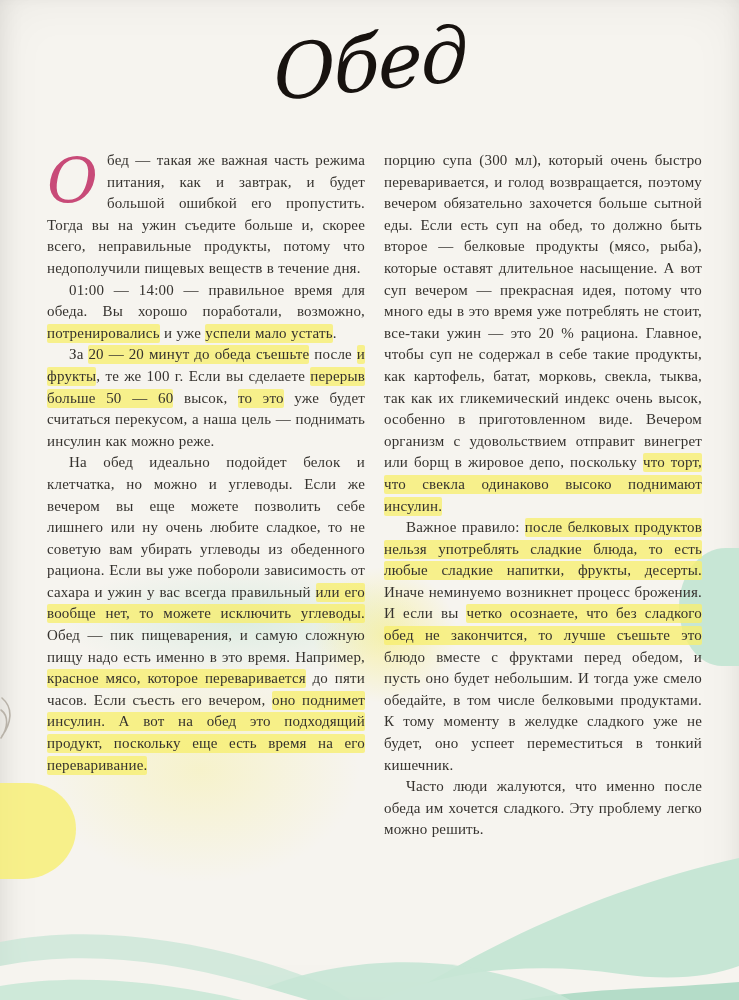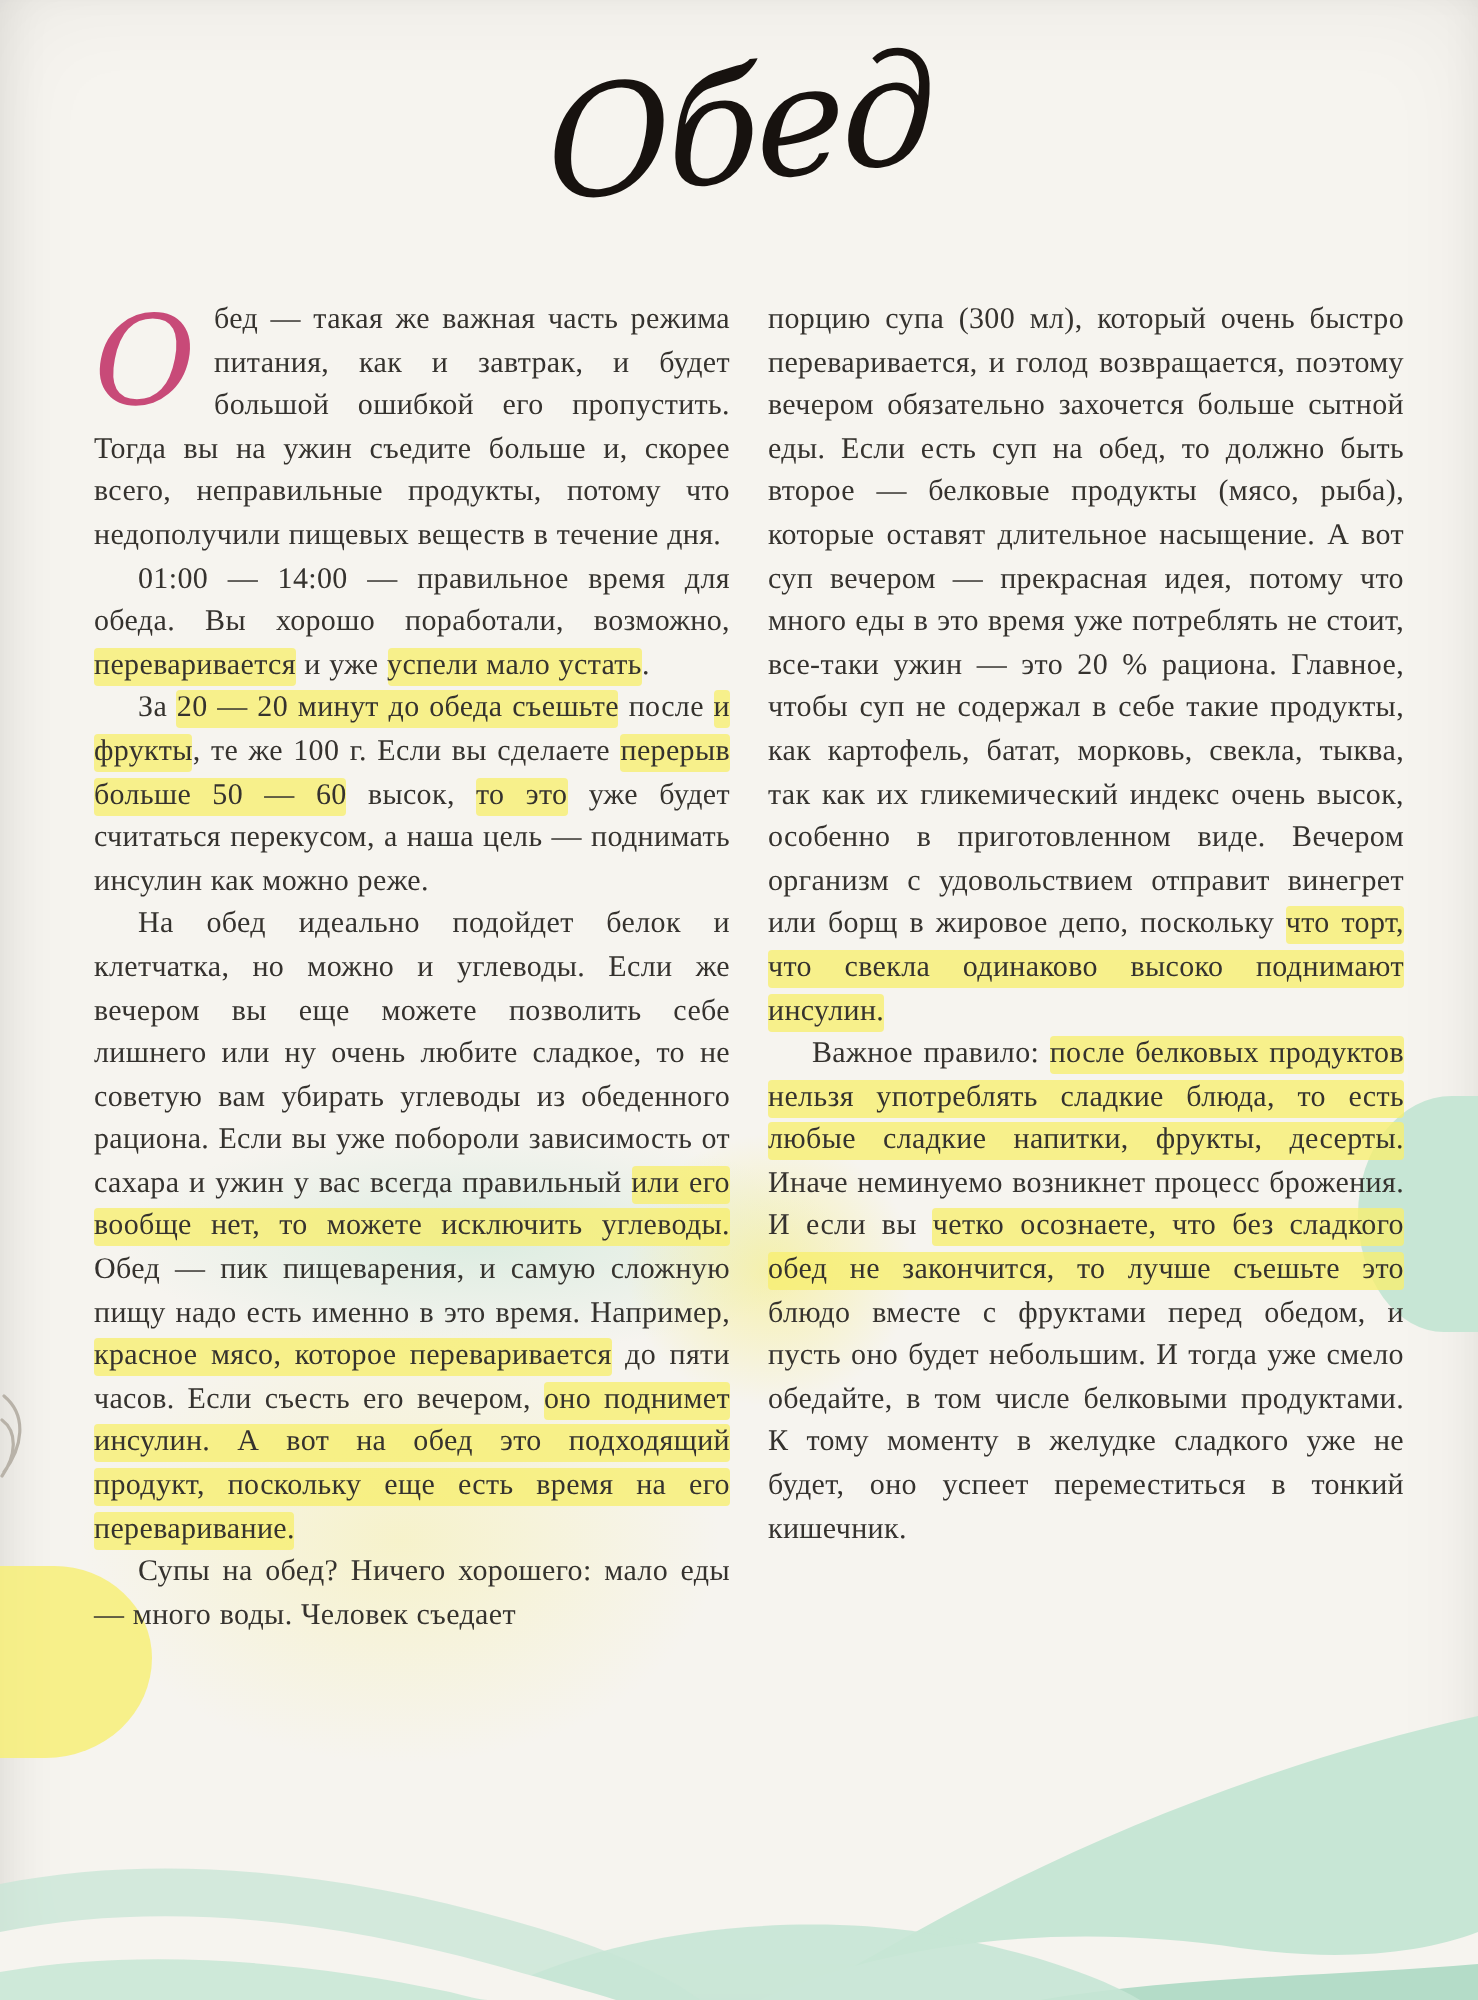--- a/index.html
+++ b/index.html
@@ -103,24 +103,24 @@
     <path class="f-mint" opacity="0.85" d="M0 136 C70 124 150 130 225 146 C233 148 240 150 244 150 L0 150 Z"></path>
   </svg>
 
   <h1 class="title">
     <span>Обед</span>
   </h1>
 
   <div class="columns">
     <div class="col">
         <p><span class="dropcap">О</span><span>бед — такая же важная часть режима питания, как и завтрак, и будет большой ошибкой его пропустить. Тогда вы на ужин съедите больше и, скорее всего, неправильные продукты, потому что недополучили пищевых веществ в течение дня.</span></p>
-        <p class="indent"><span>01:00 — 14:00 — правильное время для обеда. Вы хорошо поработали, возможно, </span><span class="hl">переваривается</span><span> и уже </span><span class="hl">успели мало устать</span><span>.</span></p>
+        <p class="indent"><span>01:00 — 14:00 — правильное время для обеда. Вы хорошо поработали, возможно, </span><span class="hl">потренировались</span><span> и уже </span><span class="hl">успели мало устать</span><span>.</span></p>
         <p class="indent"><span>За </span><span class="hl">20 — 20 минут до обеда съешьте</span><span> после </span><span class="hl">и фрукты</span><span>, те же 100 г. Если вы сделаете </span><span class="hl">перерыв больше 50 — 60</span><span> высок, </span><span class="hl">то это</span><span> уже будет считаться перекусом, а наша цель — поднимать инсулин как можно реже.</span></p>
         <p class="indent"><span>На обед идеально подойдет белок и клетчатка, но можно и углеводы. Если же вечером вы еще можете позволить себе лишнего или ну очень любите сладкое, то не советую вам убирать углеводы из обеденного рациона. Если вы уже побороли зависимость от сахара и ужин у вас всегда правильный </span><span class="hl">или его вообще нет, то можете исключить углеводы.</span><span> Обед — пик пищеварения, и самую сложную пищу надо есть именно в это время. Например, </span><span class="hl">красное мясо, которое переваривается</span><span> до пяти часов. Если съесть его вечером, </span><span class="hl">оно поднимет инсулин. А вот на обед это подходящий продукт, поскольку еще есть время на его переваривание.</span></p>
-        <p class="indent"><span>Супы на обед? Ничего хорошего: мало еды — много воды. Человек съедает</span></p>
       </div>
     <div class="col">
         <p><span>порцию супа (300 мл), который очень быстро переваривается, и голод возвращается, поэтому вечером обязательно захочется больше сытной еды. Если есть суп на обед, то должно быть второе — белковые продукты (мясо, рыба), которые оставят длительное насыщение. А вот суп вечером — прекрасная идея, потому что много еды в это время уже потреблять не стоит, все-таки ужин — это 20 % рациона. Главное, чтобы суп не содержал в себе такие продукты, как картофель, батат, морковь, свекла, тыква, так как их гликемический индекс очень высок, особенно в приготовленном виде. Вечером организм с удовольствием отправит винегрет или борщ в жировое депо, поскольку </span><span class="hl">что торт, что свекла одинаково высоко поднимают инсулин.</span></p>
         <p class="indent"><span>Важное правило: </span><span class="hl">после белковых продуктов нельзя употреблять сладкие блюда, то есть любые сладкие напитки, фрукты, десерты.</span><span> Иначе неминуемо возникнет процесс брожения. И если вы </span><span class="hl">четко осознаете, что без сладкого обед не закончится, то лучше съешьте это</span><span> блюдо вместе с фруктами перед обедом, и пусть оно будет небольшим. И тогда уже смело обедайте, в том числе белковыми продуктами. К тому моменту в желудке сладкого уже не будет, оно успеет переместиться в тонкий кишечник.</span></p>
+        <p class="indent"><span>Часто люди жалуются, что именно после обеда им хочется сладкого. Эту проблему легко можно решить.</span></p>
       </div>
   </div>
 
 </div>
 
 </body></html>

